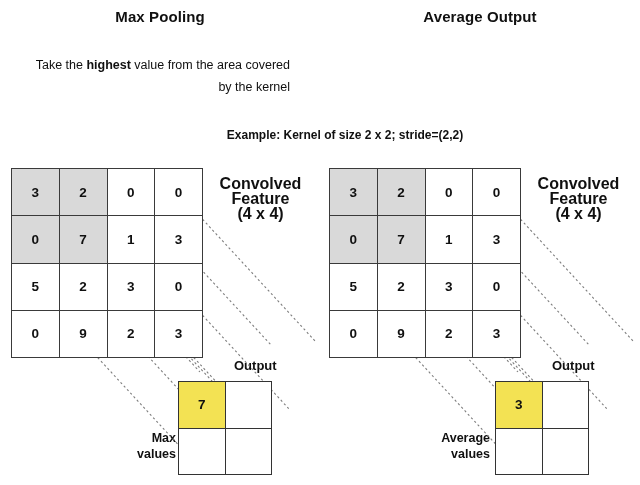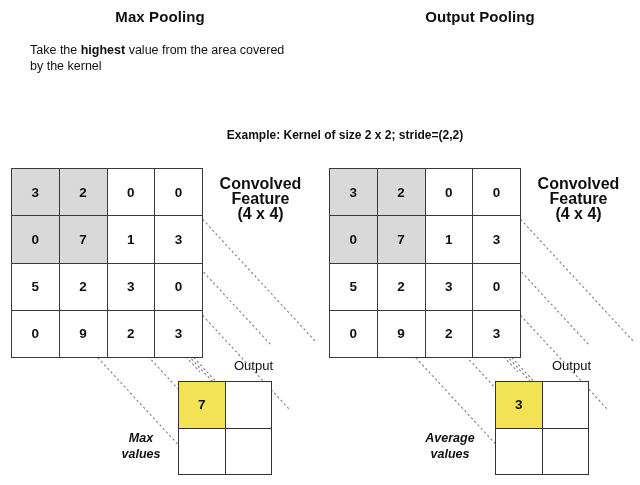--- a/index.html
+++ b/index.html
@@ -26,26 +26,26 @@
     top: 8px;
     left: 0;
     width: 320px;
     text-align: center;
     font-size: 15px;
     font-weight: bold;
     letter-spacing: 0.1px;
   }
   .subtitle {
     position: absolute;
-    top: 42px;
+    top: 54px;
     left: 30px;
     width: 260px;
-    text-align: left;
+    text-align: right;
     font-size: 12.5px;
-    line-height: 16px;
+    line-height: 22px;
     font-weight: normal;
   }
   .subtitle b { font-weight: bold; }
 
   .example-line {
     position: absolute;
     top: 128px;
     left: 0;
     width: 640px;
     text-align: center;
@@ -112,29 +112,28 @@
   .side-label {
     position: absolute;
     text-align: center;
     font-size: 16px;
     font-weight: bold;
     line-height: 15px;
   }
   .out-label {
     position: absolute;
     font-size: 13px;
-    font-weight: normal;
+    font-weight: bold;
   }
   .vals-label {
     position: absolute;
-    text-align: center;
+    text-align: right;
     font-size: 12.5px;
     line-height: 16px;
     font-weight: bold;
-    font-style: italic;
   }
 
   svg.rays {
     position: absolute;
     top: 0; left: 0;
     width: 320px;
     height: 485px;
     z-index: 1;
     pointer-events: none;
   }
@@ -199,21 +198,21 @@
   </div>
 
   <div class="vals-label" style="left:106px; top:430px; width:70px;">
     <div>Max</div>
     <div>values</div>
   </div>
 </div>
 
 <div class="panel right">
 
-  <div class="title">Output Pooling</div>
+  <div class="title">Average Output</div>
 
 
   <svg class="rays" viewBox="0 0 320 485">
     <line x1="11" y1="170" x2="198" y2="372"></line>
     <line x1="11" y1="266" x2="183" y2="452"></line>
     <line x1="107" y1="170" x2="270" y2="346"></line>
     <line x1="107" y1="266" x2="244" y2="414"></line>
     <line x1="59" y1="218" x2="234" y2="407"></line>
     <line x1="107" y1="314" x2="228" y2="445"></line>
     <line x1="155" y1="266" x2="288" y2="410"></line>

